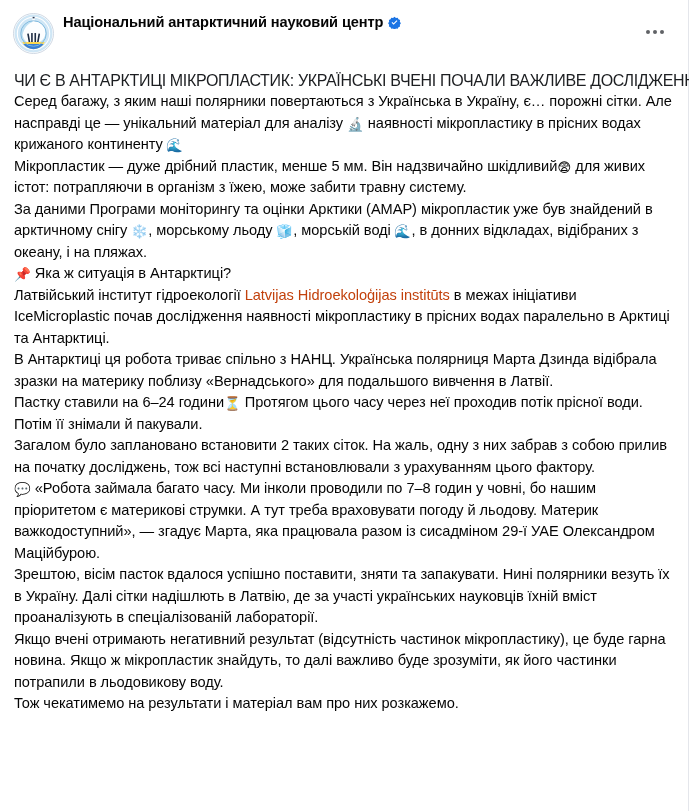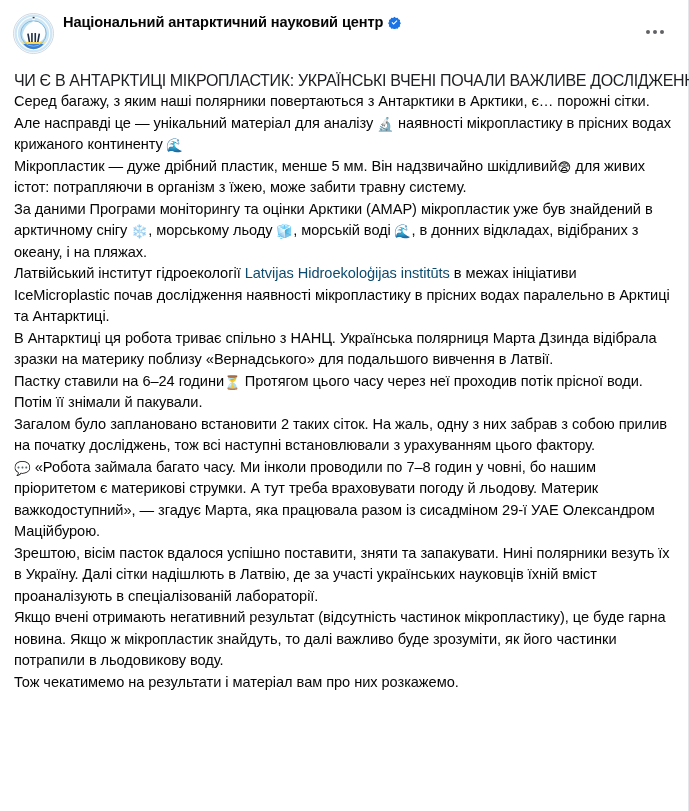--- a/index.html
+++ b/index.html
@@ -135,21 +135,21 @@
     font-size: 14.6px;
     line-height: 21.5px;
     color: #050505;
     margin: 0;
     padding: 0;
     letter-spacing: -0.05px;
   }
   .gap-lg { margin-top: 17px; }
   .gap-sm { margin-top: 14px; }
   .link {
-    color: #0c4a6e;
+    color: #c2410c;
     text-decoration: none;
   }
   .emj {
     font-family: "DejaVu Sans", sans-serif;
     font-size: 13.5px;
     line-height: 1;
     display: inline-block;
     vertical-align: -1px;
   }
 </style>
@@ -198,23 +198,24 @@
       <i></i>
       <i></i>
       <i></i>
     </div>
   </div>
 
   <div class="post-body">
     <div class="headline">ЧИ Є В АНТАРКТИЦІ МІКРОПЛАСТИК: УКРАЇНСЬКІ ВЧЕНІ ПОЧАЛИ ВАЖЛИВЕ ДОСЛІДЖЕННЯ</div>
 
     <div id="paragraphs">
-        <p class="para gap-lg"><span>Серед багажу, з яким наші полярники повертаються з Антарктики в Арктики, є… порожні сітки. Але насправді це — унікальний матеріал для аналізу </span><span class="emj">🔬</span><span> наявності мікропластику в прісних водах крижаного континенту </span><span class="emj">🌊</span></p>
+        <p class="para gap-lg"><span>Серед багажу, з яким наші полярники повертаються з Українська в Україну, є… порожні сітки. Але насправді це — унікальний матеріал для аналізу </span><span class="emj">🔬</span><span> наявності мікропластику в прісних водах крижаного континенту </span><span class="emj">🌊</span></p>
         <p class="para gap-sm"><span>Мікропластик — дуже дрібний пластик, менше 5 мм. Він надзвичайно шкідливий</span><span class="emj">😨</span><span> для живих істот: потрапляючи в організм з їжею, може забити травну систему.</span></p>
         <p class="para gap-sm"><span>За даними Програми моніторингу та оцінки Арктики (AMAP) мікропластик уже був знайдений в арктичному снігу </span><span class="emj">❄️</span><span>, морському льоду </span><span class="emj">🧊</span><span>, морській воді </span><span class="emj">🌊</span><span>, в донних відкладах, відібраних з океану, і на пляжах.</span></p>
+        <p class="para gap-sm"><span class="emj">📌</span><span> Яка ж ситуація в Антарктиці?</span></p>
         <p class="para gap-sm"><span>Латвійський інститут гідроекології </span><a class="link" href="#">Latvijas Hidroekoloģijas institūts</a><span> в межах ініціативи IceMicroplastic почав дослідження наявності мікропластику в прісних водах паралельно в Арктиці та Антарктиці.</span></p>
         <p class="para gap-sm"><span>В Антарктиці ця робота триває спільно з НАНЦ. Українська полярниця Марта Дзинда відібрала зразки на материку поблизу «Вернадського» для подальшого вивчення в Латвії.</span></p>
         <p class="para gap-sm"><span>Пастку ставили на 6–24 години</span><span class="emj">⏳</span><span> Протягом цього часу через неї проходив потік прісної води. Потім її знімали й пакували.</span></p>
         <p class="para gap-sm"><span>Загалом було заплановано встановити 2 таких сіток. На жаль, одну з них забрав з собою прилив на початку досліджень, тож всі наступні встановлювали з урахуванням цього фактору.</span></p>
         <p class="para gap-sm"><span class="emj">💬</span><span> «Робота займала багато часу. Ми інколи проводили по 7–8 годин у човні, бо нашим пріоритетом є материкові струмки. А тут треба враховувати погоду й льодову. Материк важкодоступний», — згадує Марта, яка працювала разом із сисадміном 29-ї УАЕ Олександром Маційбурою.</span></p>
         <p class="para gap-sm"><span>Зрештою, вісім пасток вдалося успішно поставити, зняти та запакувати. Нині полярники везуть їх в Україну. Далі сітки надішлють в Латвію, де за участі українських науковців їхній вміст проаналізують в спеціалізованій лабораторії.</span></p>
         <p class="para gap-sm"><span>Якщо вчені отримають негативний результат (відсутність частинок мікропластику), це буде гарна новина. Якщо ж мікропластик знайдуть, то далі важливо буде зрозуміти, як його частинки потрапили в льодовикову воду.</span></p>
         <p class="para gap-sm"><span>Тож чекатимемо на результати і матеріал вам про них розкажемо.</span></p>
       </div>
   </div>

